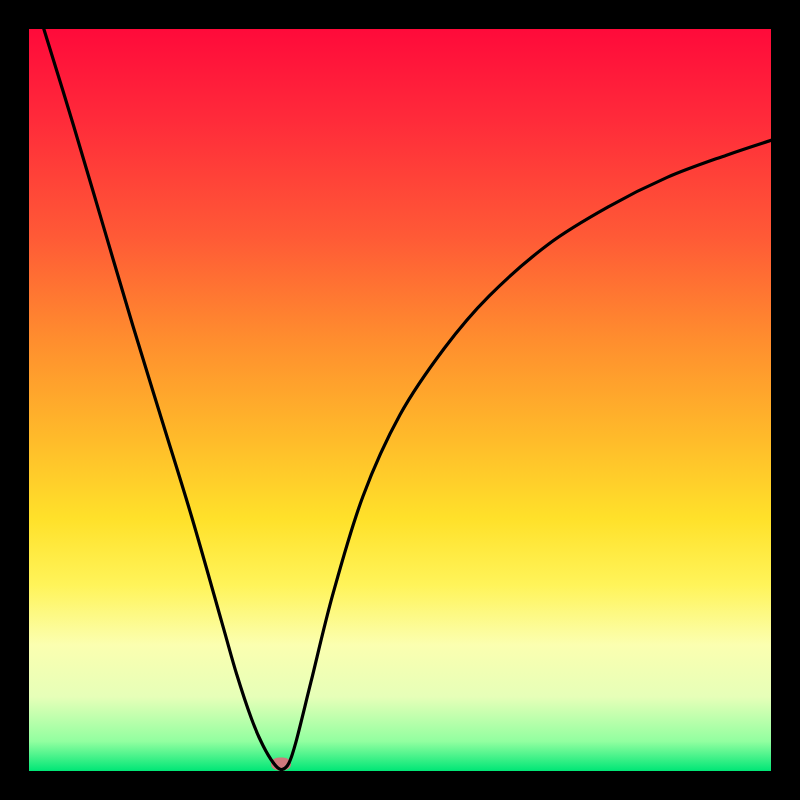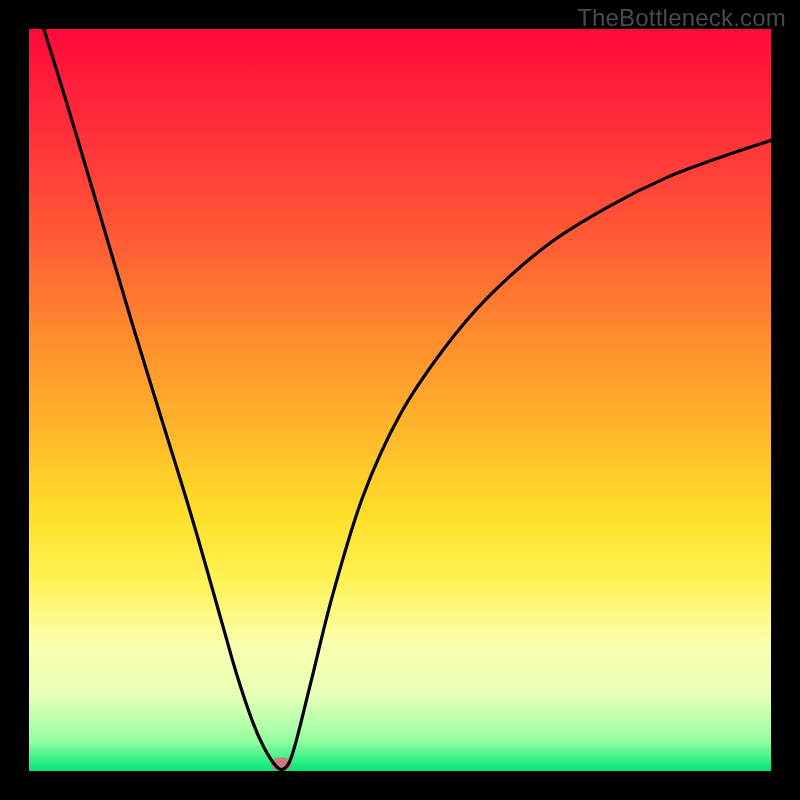--- a/index.html
+++ b/index.html
@@ -75,21 +75,20 @@
     border-radius: 8px / 6px;
     z-index: 1;
     transform: translate(-50%, -50%);
   }
 </style>
 </head>
 <body>
 
 <div class="stage">
 
-  <div class="watermark">TheBottleneck.com</div>
 
   <div class="plot-outer">
     <div class="plot">
       <div class="gradient"></div>
 
       <div class="marker" id="min-marker" style="left: 252.28px; top: 734.58px;"></div>
 
       <svg class="curve-svg" viewBox="0 0 742 742" preserveAspectRatio="none">
         <path id="curve-path" fill="none" stroke="#000" stroke-width="3.2" stroke-linejoin="round" stroke-linecap="round" d="M 14.84 0.00 C 19.79 16.08, 34.63 63.69, 44.52 96.46 C 54.41 129.23, 64.31 163.24, 74.20 196.63 C 84.09 230.02, 93.99 264.03, 103.88 296.80 C 113.77 329.57, 123.67 361.11, 133.56 393.26 C 143.45 425.41, 153.35 456.33, 163.24 489.72 C 173.13 523.11, 185.50 567.63, 192.92 593.60 C 200.34 619.57, 202.81 629.46, 207.76 645.54 C 212.71 661.62, 218.27 678.31, 222.60 690.06 C 226.93 701.81, 230.02 708.61, 233.73 716.03 C 237.44 723.45, 241.77 730.50, 244.86 734.58 C 247.95 738.66, 249.81 740.52, 252.28 740.52 C 254.75 740.52, 257.23 739.28, 259.70 734.58 C 262.17 729.88, 263.41 725.92, 267.12 712.32 C 270.83 698.72, 275.78 677.69, 281.96 652.96 C 288.14 628.23, 295.56 594.84, 304.22 563.92 C 312.88 533.00, 322.77 497.14, 333.90 467.46 C 345.03 437.78, 357.40 410.57, 371.00 385.84 C 384.60 361.11, 400.68 338.85, 415.52 319.06 C 430.36 299.27, 442.73 284.43, 460.04 267.12 C 477.35 249.81, 499.61 230.02, 519.40 215.18 C 539.19 200.34, 558.97 189.21, 578.76 178.08 C 598.55 166.95, 618.33 157.06, 638.12 148.40 C 657.91 139.74, 680.17 132.32, 697.48 126.14 C 714.79 119.96, 734.58 113.77, 742.00 111.30"></path>
       </svg>

